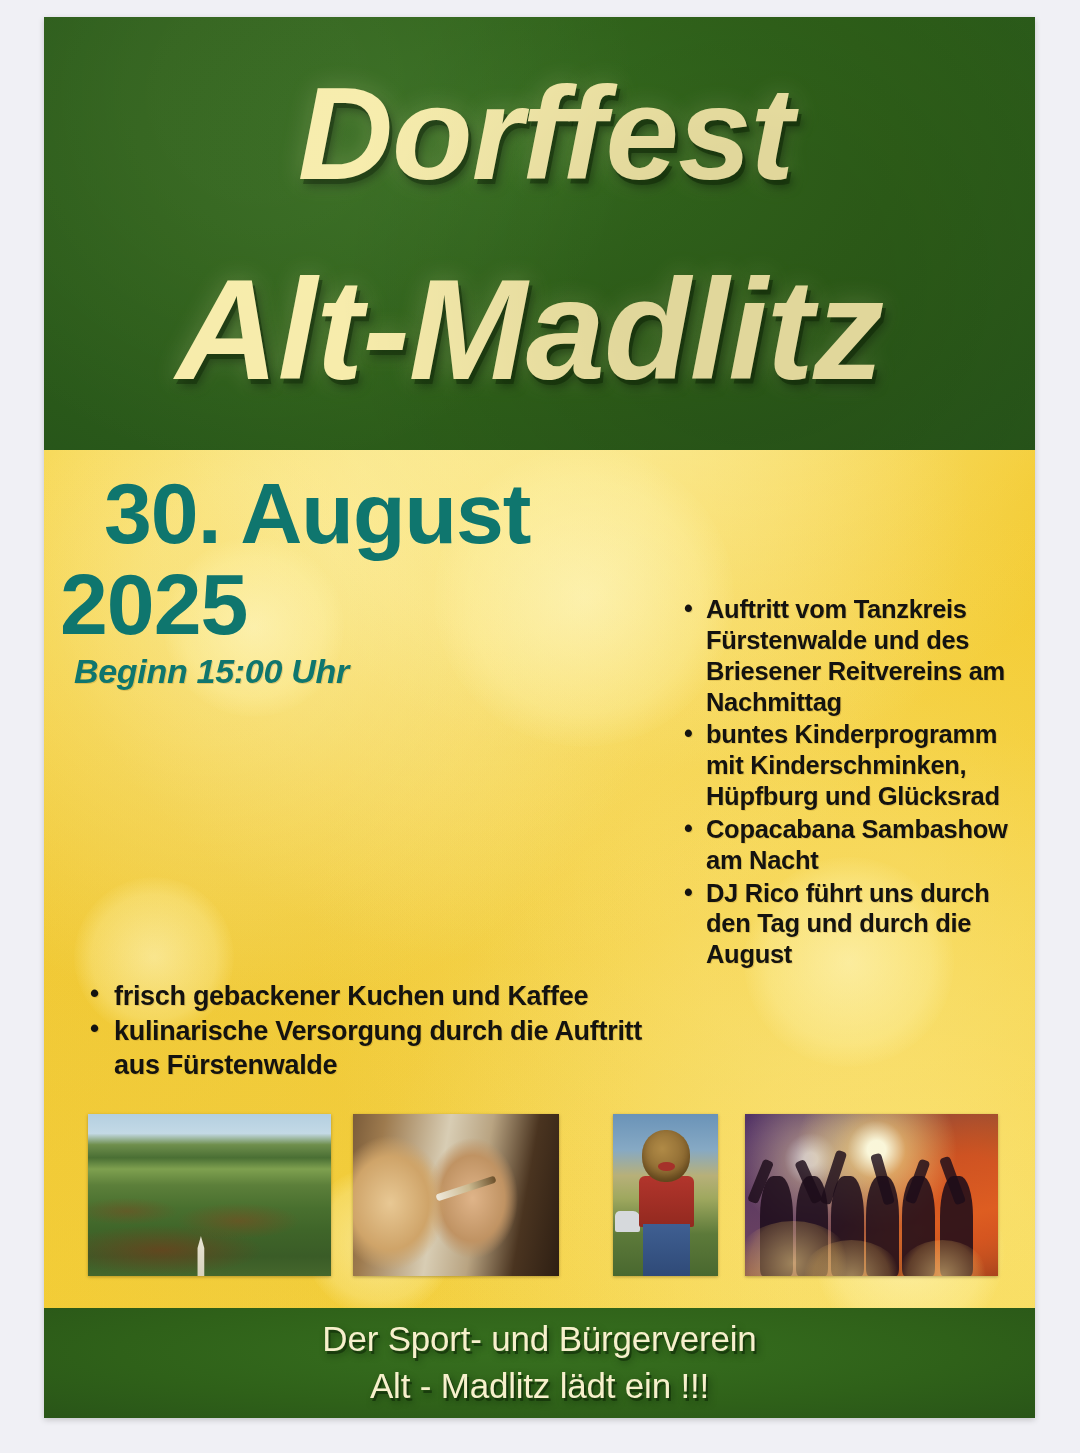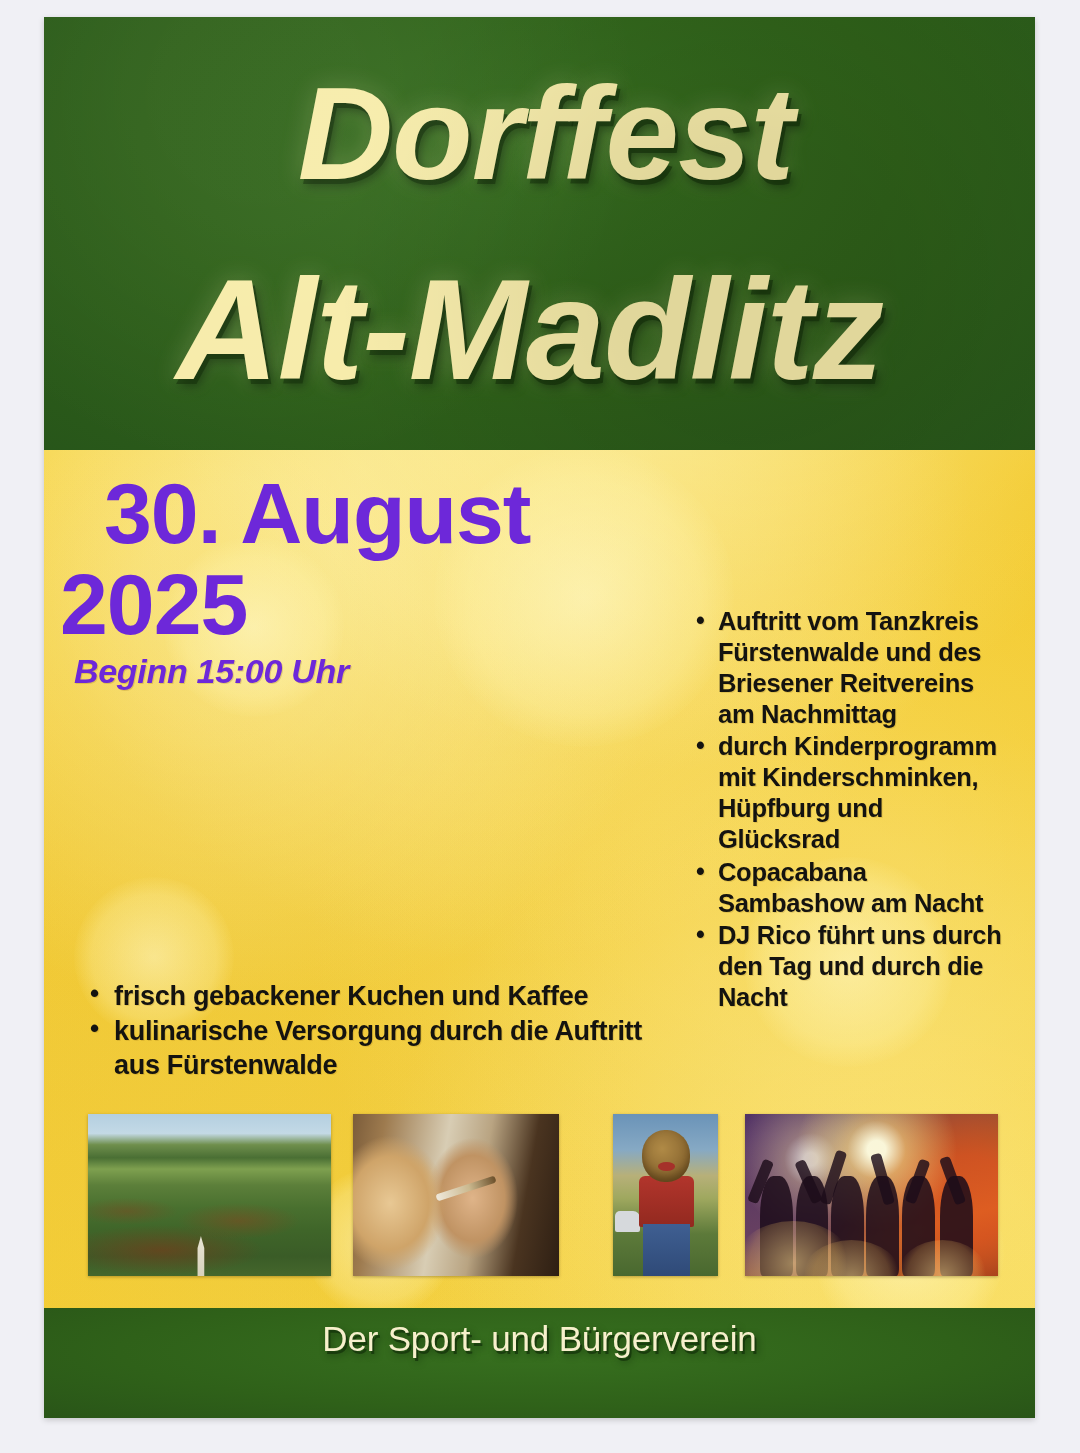--- a/index.html
+++ b/index.html
@@ -98,21 +98,21 @@
     line-height: 1.05;
     transform: translateX(-10px);
   }
 
   
   .date-block {
     position: absolute;
     left: 16px;
     top: 453px;
     width: 600px;
-    color: #6d28d9;
+    color: #0f766e;
   }
   .date-line-1 {
     font-size: 86px;
     font-weight: bold;
     line-height: 1.0;
     letter-spacing: -1px;
     padding-left: 44px;
   }
   .date-line-2 {
     font-size: 86px;
@@ -140,21 +140,21 @@
     color: #141310;
   }
   .programm-title {
     font-size: 40px;
     font-weight: bold;
     letter-spacing: 0.5px;
     padding-left: 20px;
     margin-bottom: 4px;
   }
   .programm ul {
-    margin: 12px;
+    margin: 0;
     padding: 0 0 0 22px;
     list-style: none;
   }
   .programm li {
     position: relative;
     font-size: 25.5px;
     font-weight: bold;
     line-height: 1.21;
     letter-spacing: -0.3px;
     padding-left: 24px;
@@ -403,23 +403,23 @@
 
   <div class="date-block">
     <div class="date-line-1">30. August</div>
     <div class="date-line-2">2025</div>
     <div class="begin-line">Beginn 15:00 Uhr</div>
   </div>
 
   <div class="programm">
     <ul>
       <li>Auftritt vom Tanzkreis Fürstenwalde und des Briesener Reitvereins am Nachmittag</li>
-      <li>durch Kinderprogramm mit Kinderschminken, Hüpfburg und Glücksrad</li>
+      <li>buntes Kinderprogramm mit Kinderschminken, Hüpfburg und Glücksrad</li>
       <li>Copacabana Sambashow am Nacht</li>
-      <li>DJ Rico führt uns durch den Tag und durch die Nacht</li>
+      <li>DJ Rico führt uns durch den Tag und durch die August</li>
     </ul>
   </div>
 
   <div class="food">
     <ul>
       <li>frisch gebackener Kuchen und Kaffee</li>
       <li>kulinarische Versorgung durch die Auftritt aus Fürstenwalde</li>
     </ul>
   </div>
 
@@ -459,15 +459,16 @@
         <div class="glow" style="left:-4%;  bottom:-18%; width:46%; height:52%;"></div>
         <div class="glow" style="left:22%;  bottom:-26%; width:40%; height:48%;"></div>
         <div class="glow" style="left:60%;  bottom:-22%; width:36%; height:44%;"></div>
       </div>
     </div>
 
   </div>
 
   <div class="footer">
     <div class="footer-line f1">Der  Sport- und Bürgerverein</div>
+    <div class="footer-line f2">Alt - Madlitz lädt ein !!!</div>
   </div>
 
 </div>
 
 </body></html>

